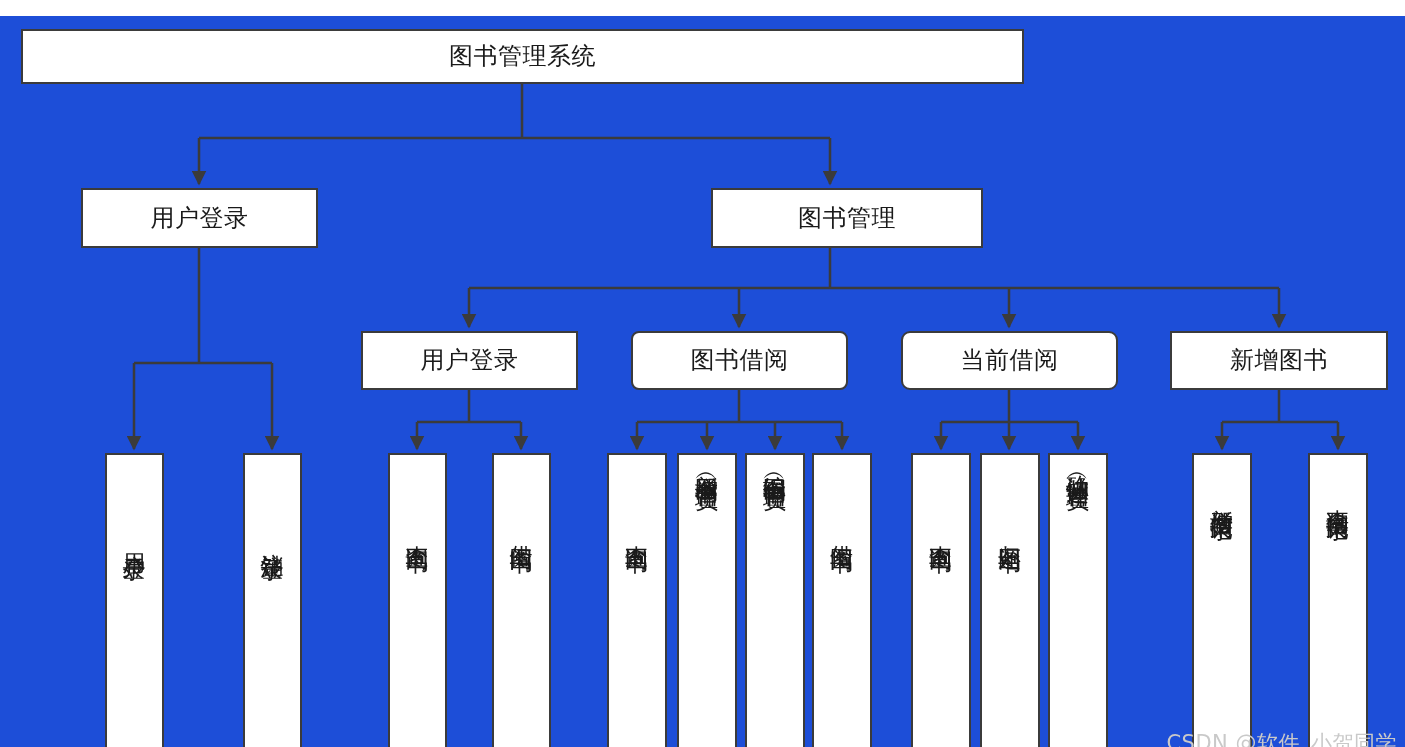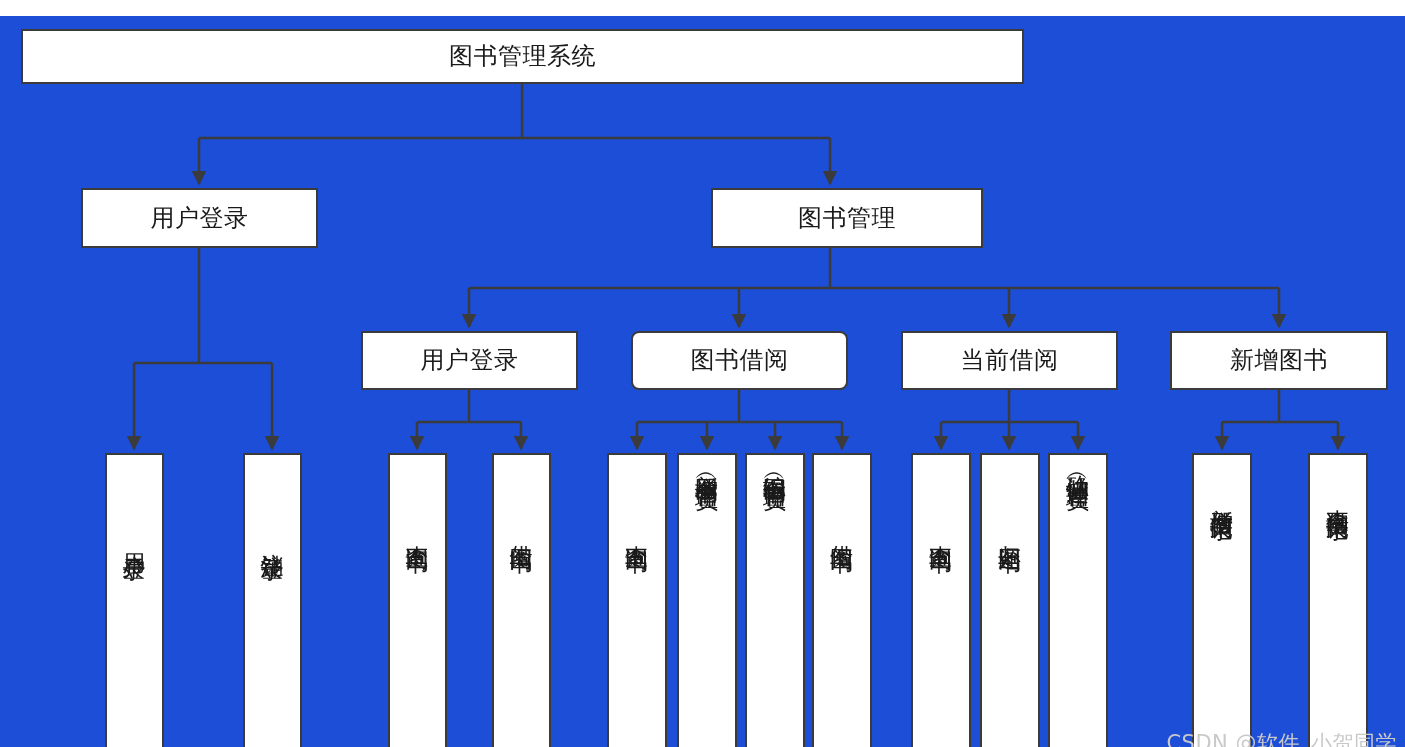--- a/index.html
+++ b/index.html
@@ -149,21 +149,21 @@
   </div>
 
   <div class="node horiz" style="left:361px; top:315px; width:217px; height:59px;">
     <span class="label">用户登录</span>
   </div>
 
   <div class="node horiz" style="left:631px; top:315px; width:217px; height:59px;border-radius:8px;">
     <span class="label">图书借阅</span>
   </div>
 
-  <div class="node horiz" style="left:901px; top:315px; width:217px; height:59px;">
+  <div class="node horiz" style="left:901px; top:315px; width:217px; height:59px;border-radius:9px;">
     <span class="label">当前借阅</span>
   </div>
 
   <div class="node horiz" style="left:1170px; top:315px; width:218px; height:59px;">
     <span class="label">新增图书</span>
   </div>
 
   <div class="node vert" style="left:105px; top:437px; width:59px; height:300px; padding-top:80px;">
     <span class="label">用户登录</span>
   </div>

